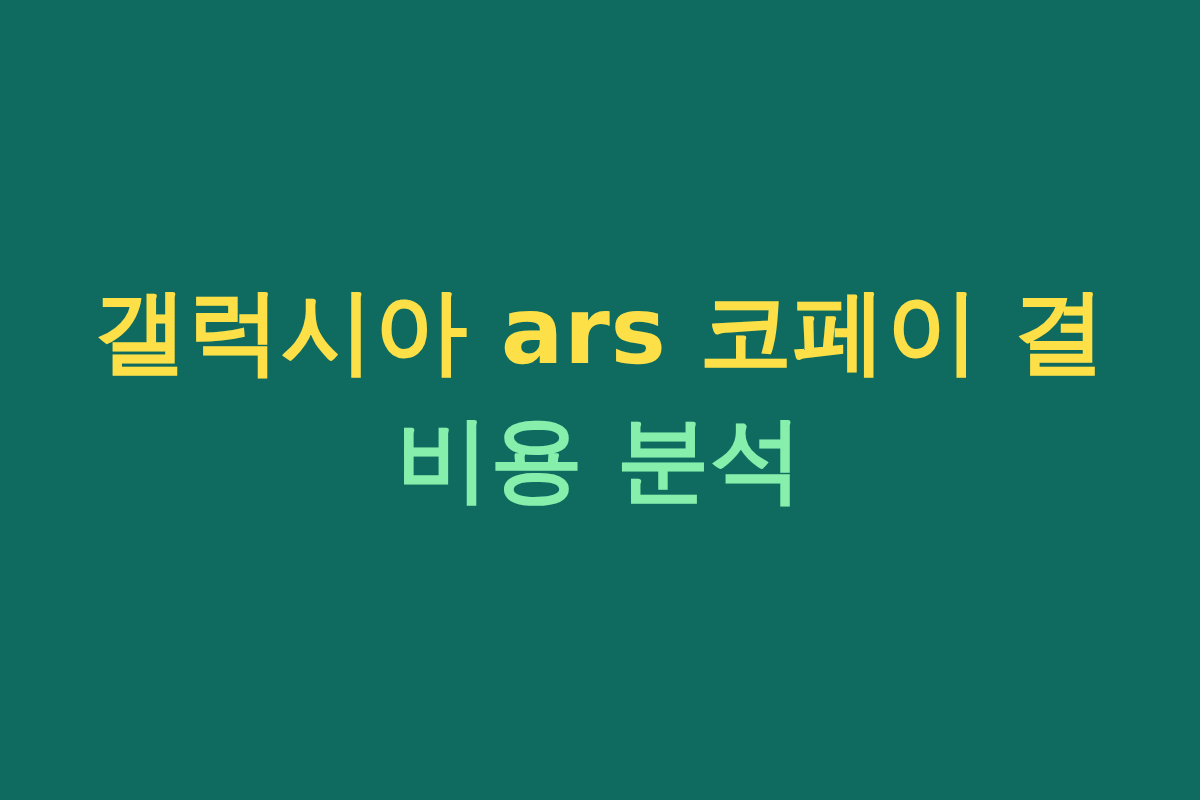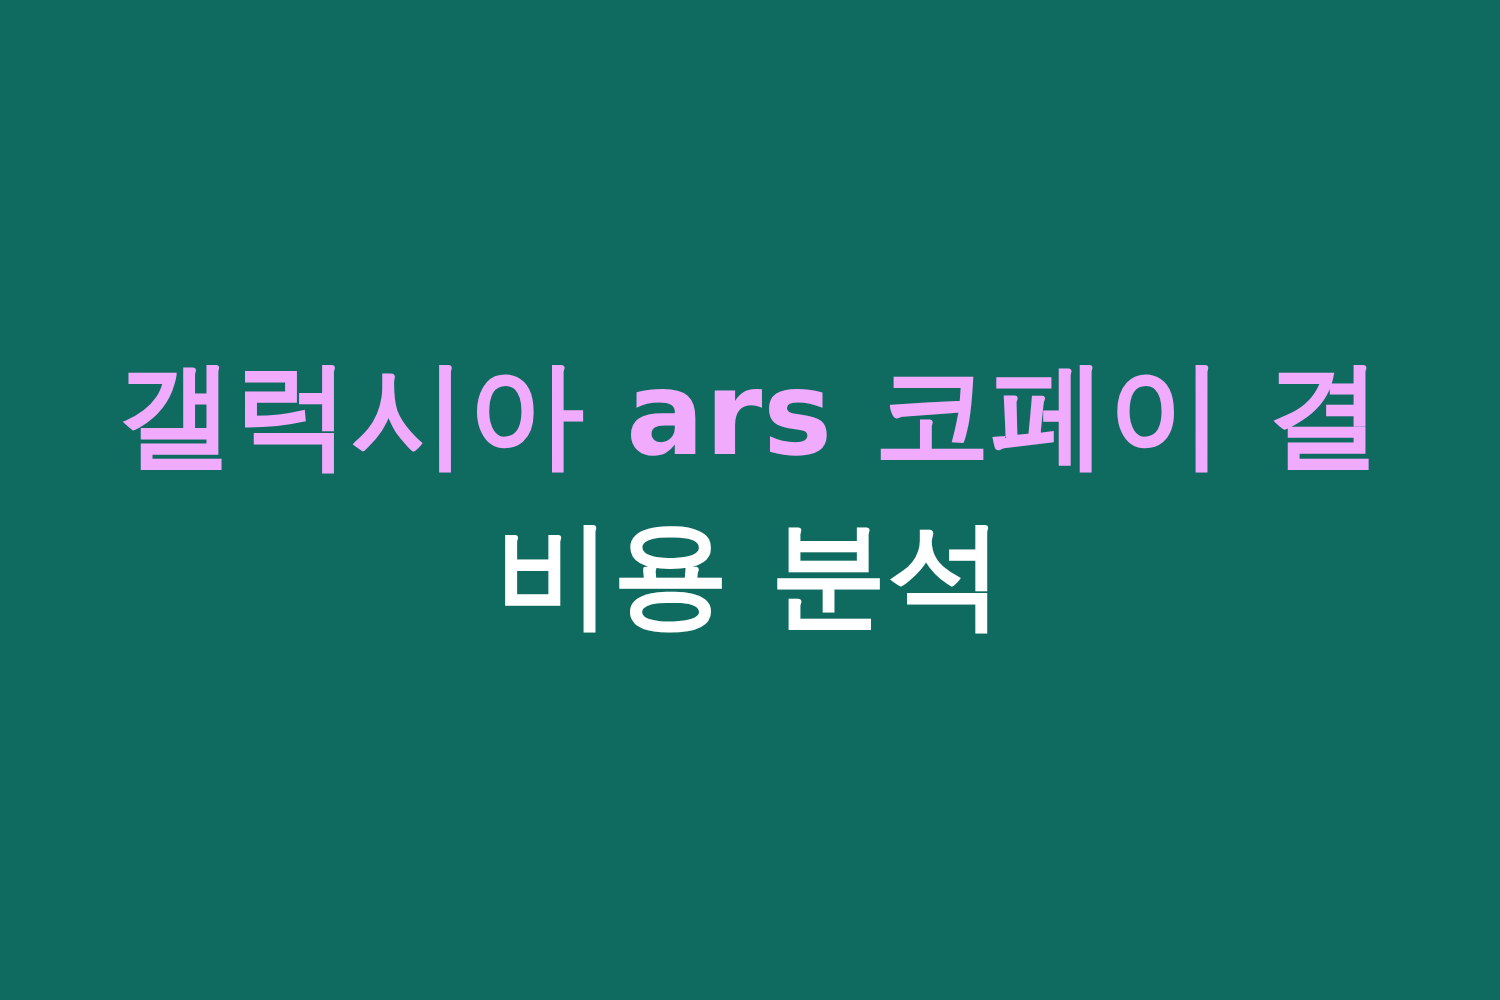--- a/index.html
+++ b/index.html
@@ -42,17 +42,17 @@
     white-space: nowrap;
     text-rendering: geometricPrecision;
   }
 </style>
 </head>
 <body>
 
 <div id="canvas" style="background: rgb(15, 107, 96);">
 
   <div id="title-block">
-    <span class="title-line" style="color: #f0abfc; text-align: center;">갤럭시아 ars 코페이 결</span>
-    <span class="title-line" style="color: #ffffff;">비용 분석</span>
+    <span class="title-line" style="color: #fde047; text-align: center;">갤럭시아 ars 코페이 결</span>
+    <span class="title-line" style="color: #86efac;">비용 분석</span>
   </div>
 
 </div>
 
 </body></html>

